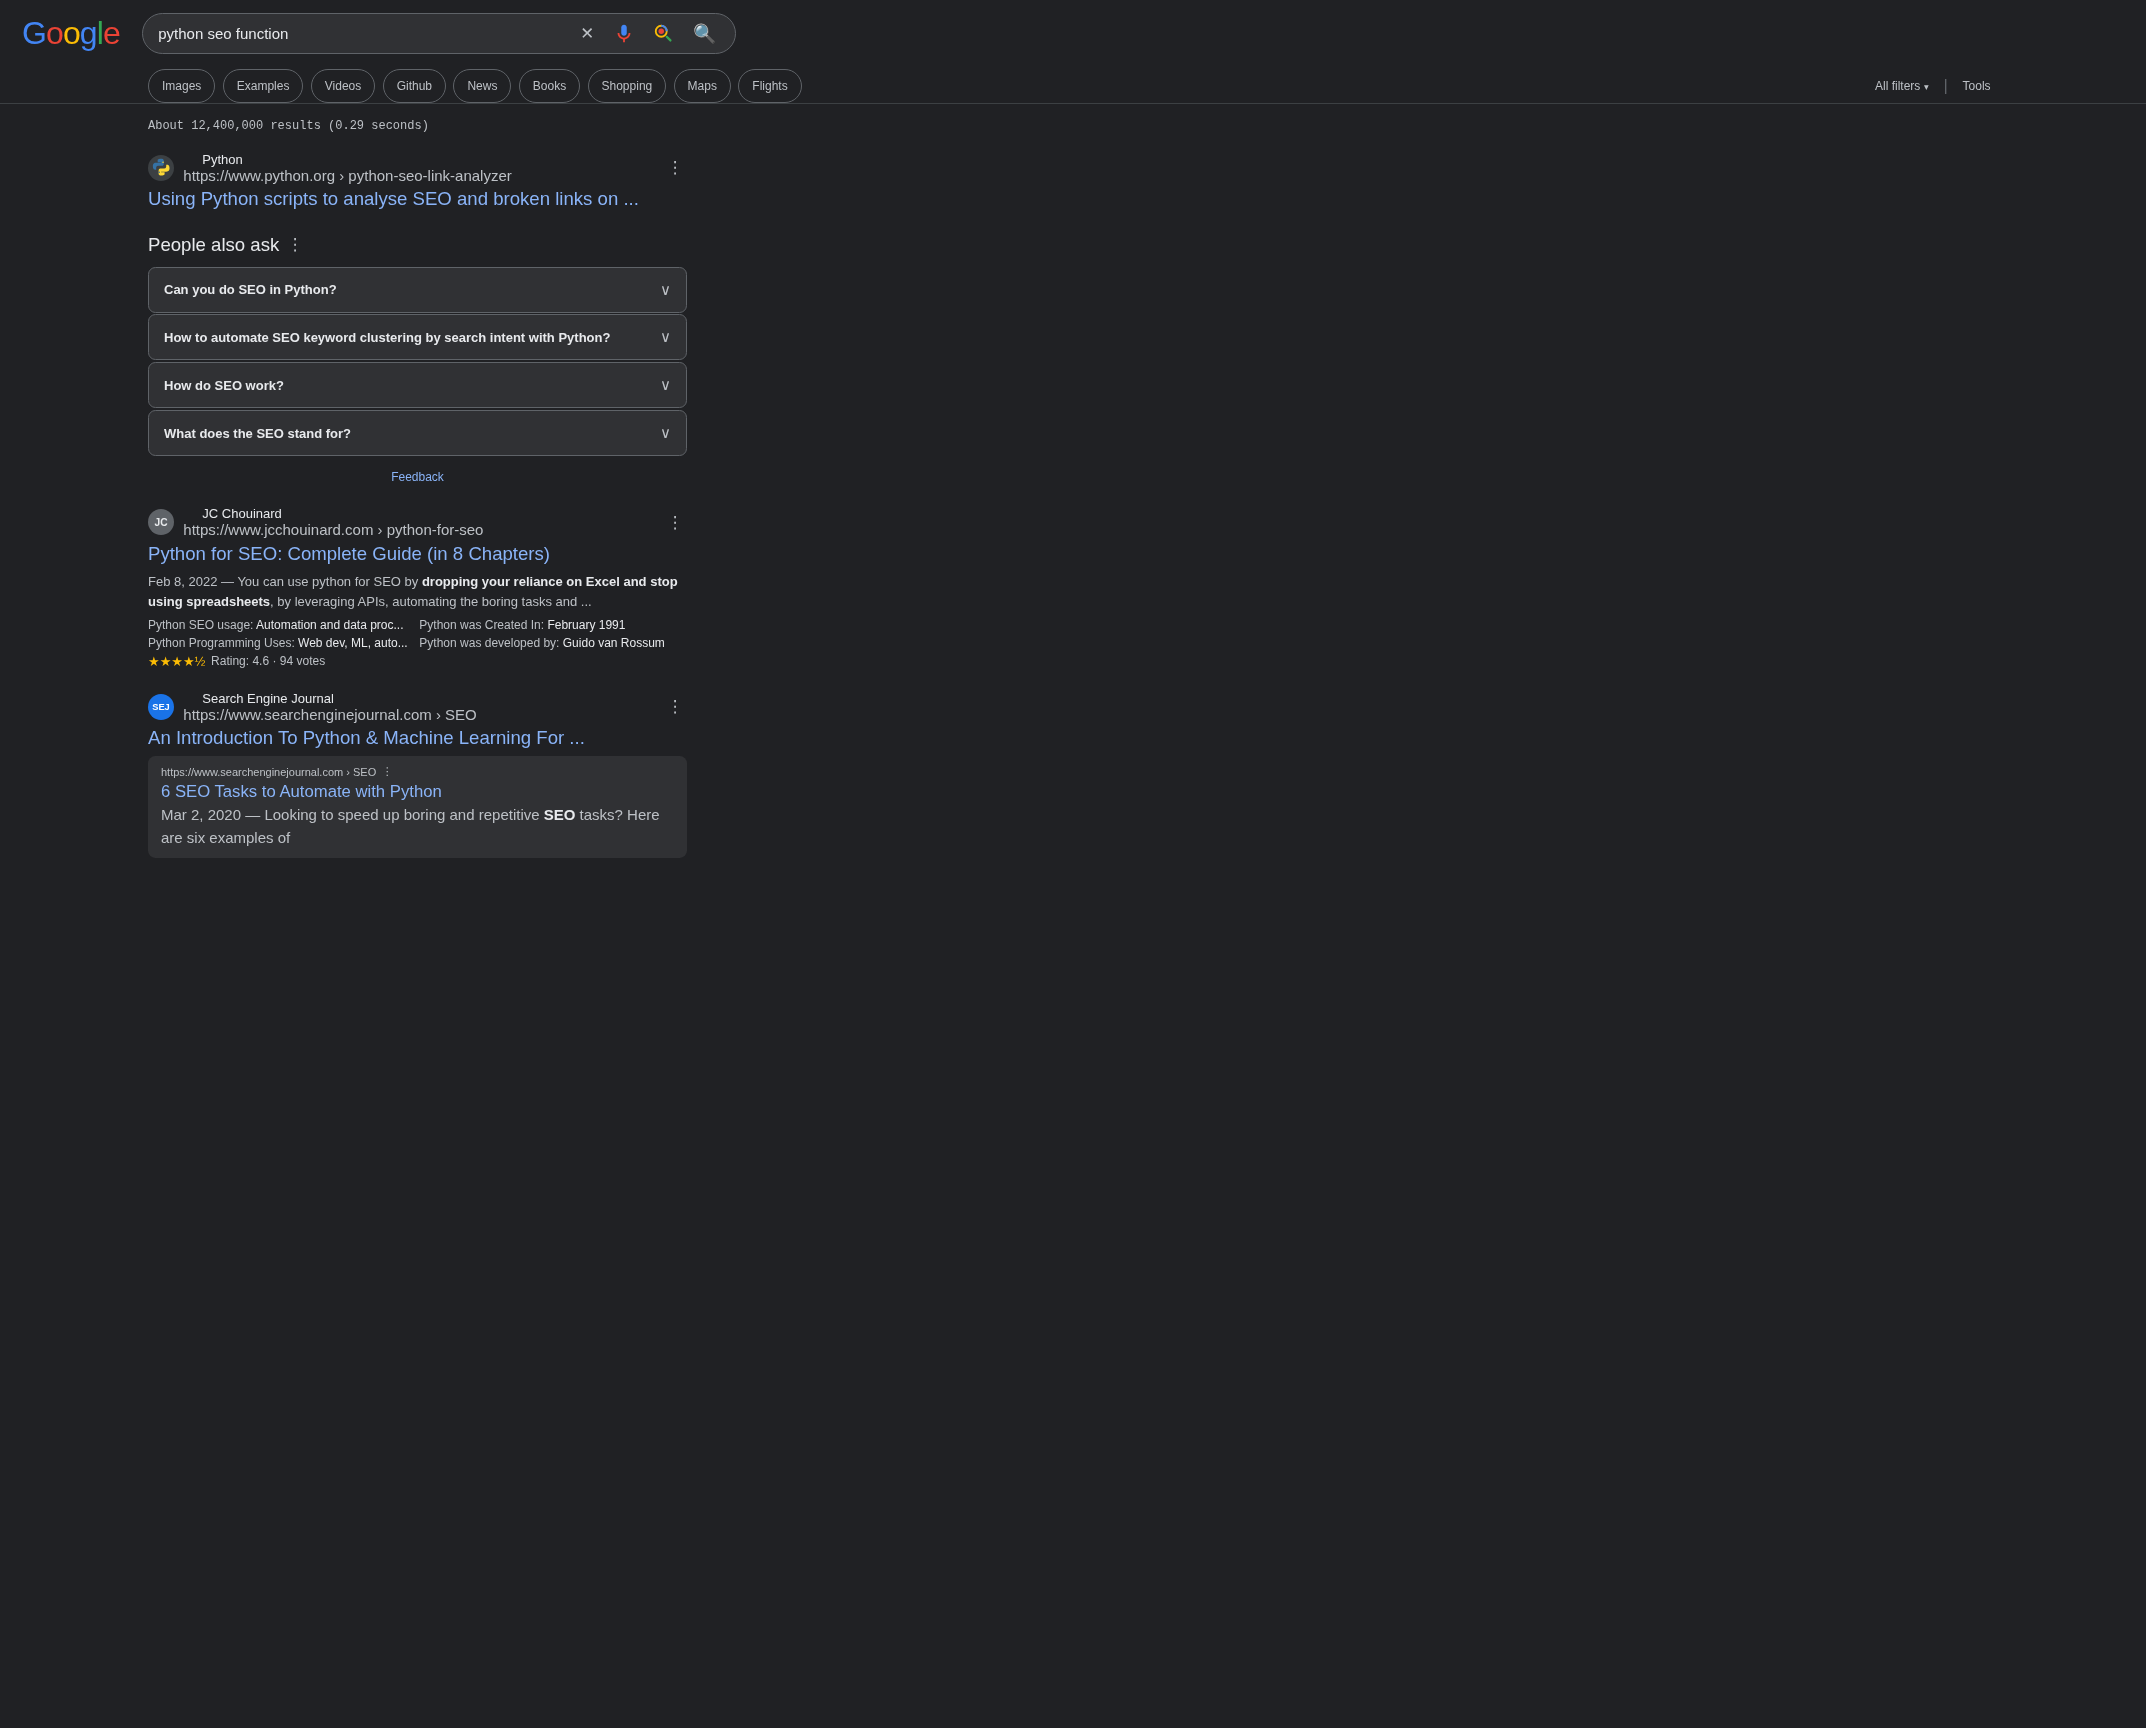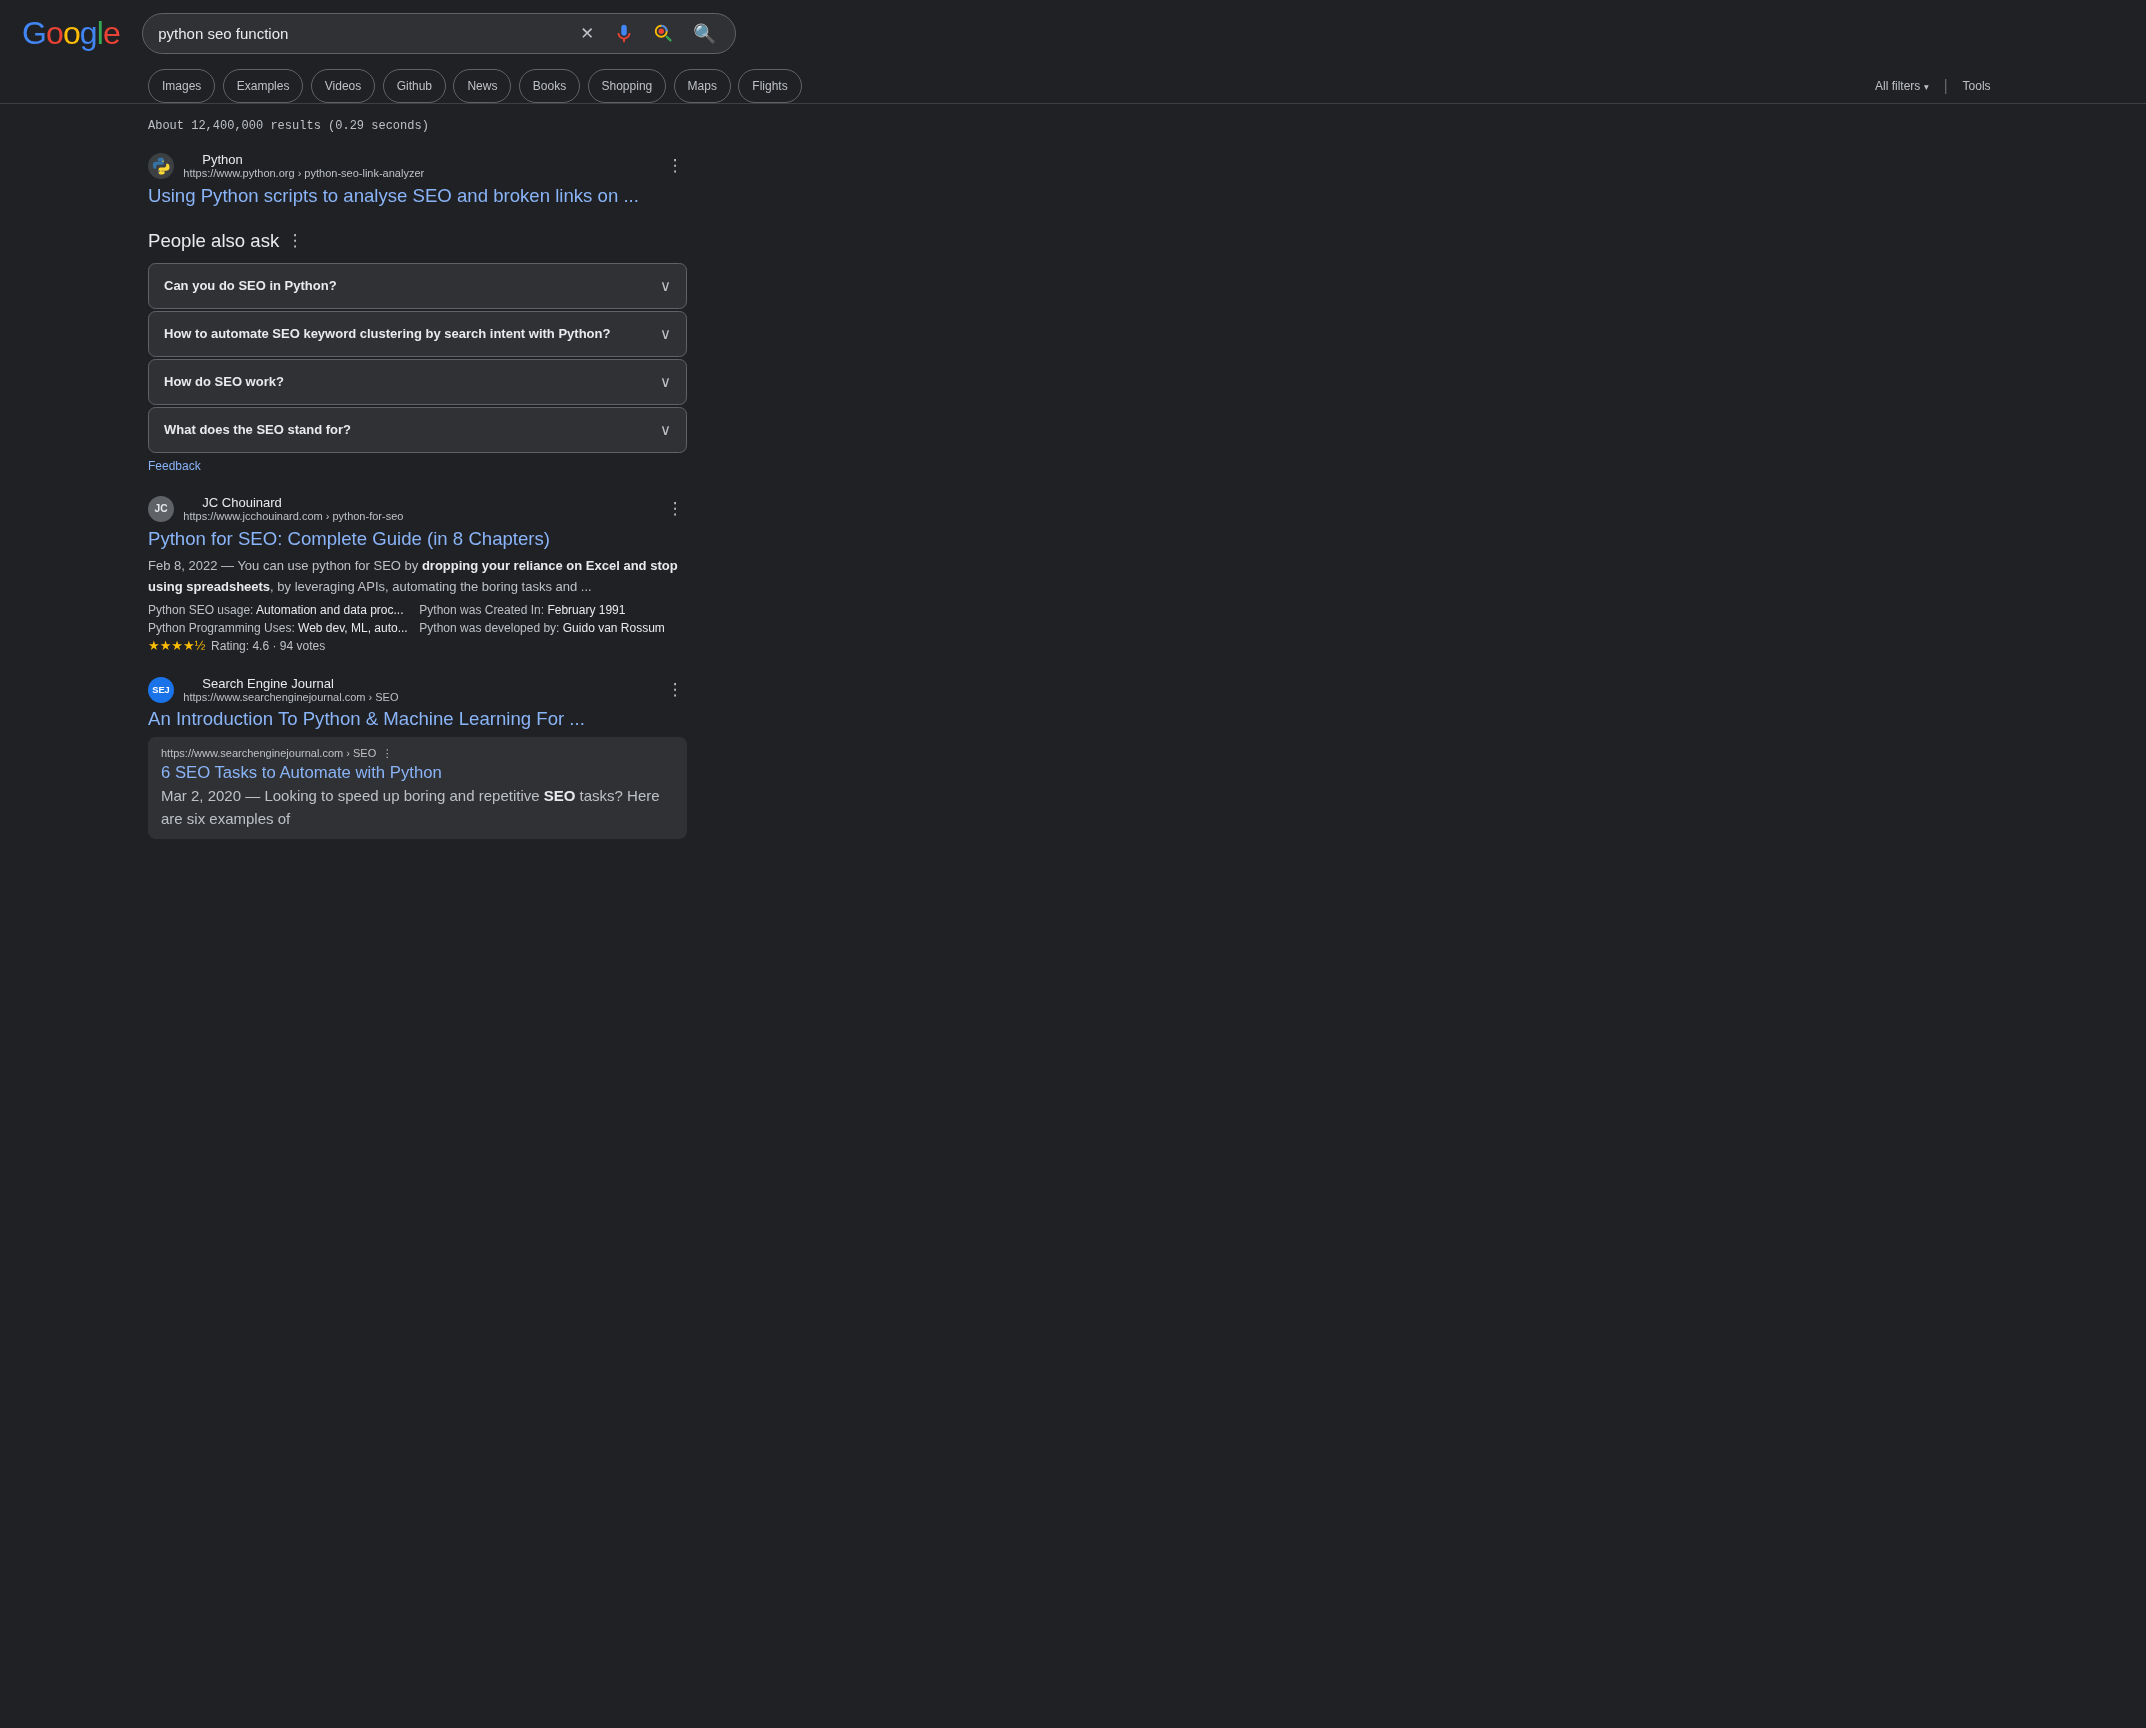--- a/index.html
+++ b/index.html
@@ -161,21 +161,21 @@
       display: flex;
       flex-direction: column;
     }
     .source-name {
       color: #e8eaed;
       font-size: 13px;
       margin-left: 19px;
     }
     .source-url {
       color: #bdc1c6;
-      font-size: 11px;
+      font-size: 15px;
     }
     .source-more {
       margin-left: auto;
       color: #bdc1c6;
       font-size: 16.7px;
       cursor: pointer;
       padding: 3.7px;
     }
     .result-title {
       color: #8ab4f8;
@@ -247,23 +247,23 @@
       max-width: 594px;
     }
     .paa-question {
       color: #e8eaed;
       font-size: 13px;
       font-weight: bold;
     }
     .paa-chevron { color: #bdc1c6; font-size: 15px; }
     .feedback-row {
       display: flex;
-      justify-content: flex-start;
+      justify-content: center;
       max-width: 594px;
-      margin-top: 6px;
+      margin-top: 14px;
       margin-bottom: 18.6px;
     }
     .feedback-link {
       color: #8ab4f8;
       font-size: 12px;
       cursor: pointer;
     }
 
     
     .sub-link {

